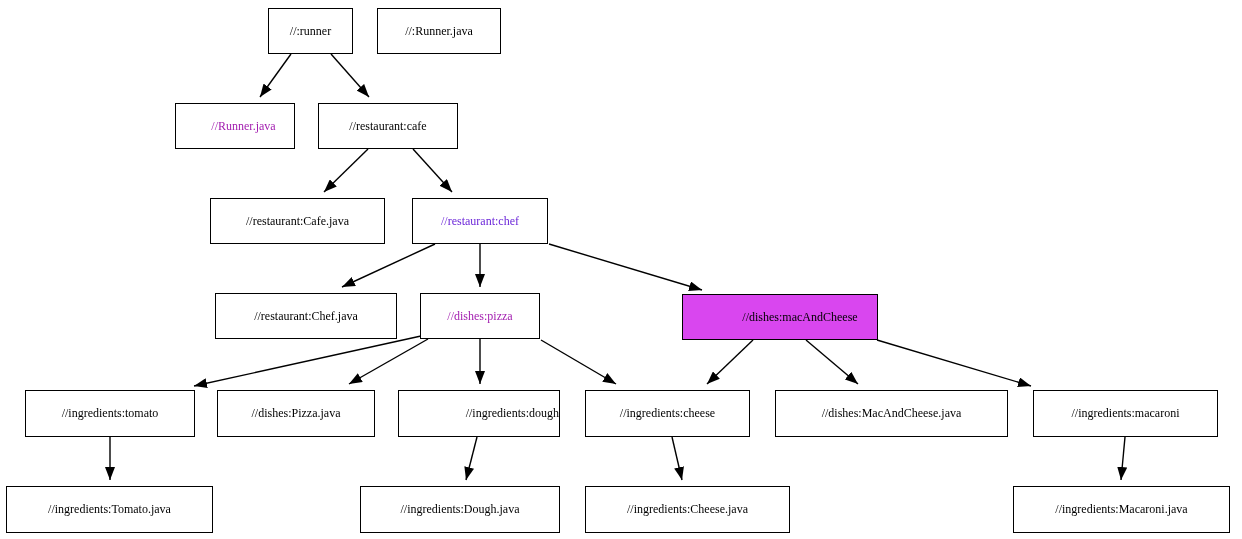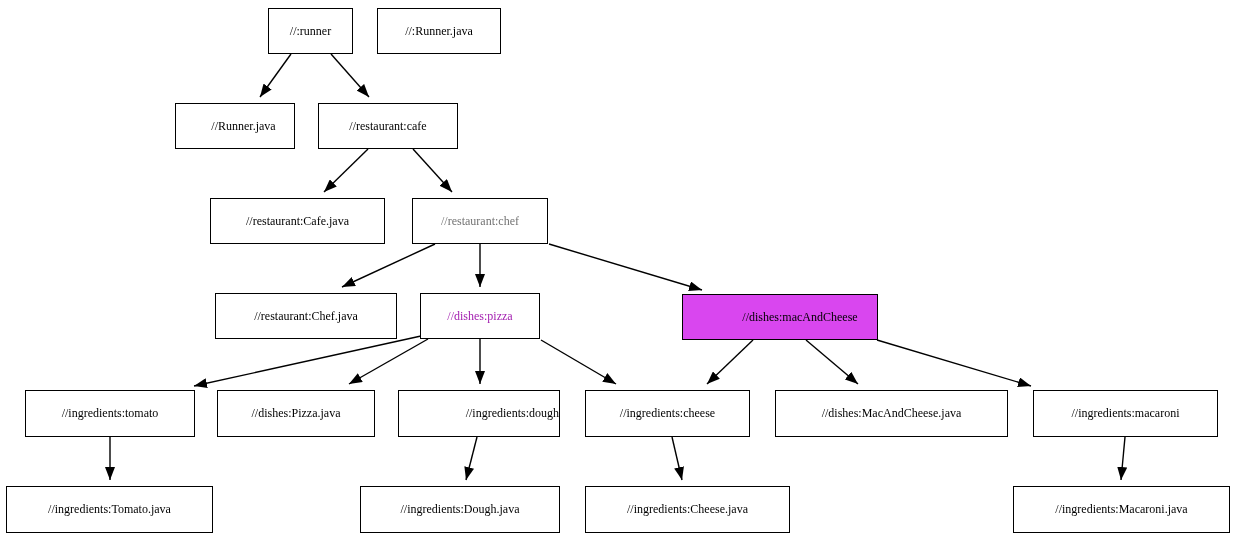--- a/index.html
+++ b/index.html
@@ -62,24 +62,24 @@
         <line x1="877" y1="340" x2="1031" y2="386" stroke="#000000" stroke-width="1.4" marker-end="url(#arrow)"></line>
         <line x1="110" y1="437" x2="110" y2="480" stroke="#000000" stroke-width="1.4" marker-end="url(#arrow)"></line>
         <line x1="477" y1="437" x2="466" y2="480" stroke="#000000" stroke-width="1.4" marker-end="url(#arrow)"></line>
         <line x1="672" y1="437" x2="682" y2="480" stroke="#000000" stroke-width="1.4" marker-end="url(#arrow)"></line>
         <line x1="1125" y1="437" x2="1121" y2="480" stroke="#000000" stroke-width="1.4" marker-end="url(#arrow)"></line>
       </g>
   </svg>
   <div>
       <div class="node" style="left: 268px; top: 8px; width: 85px; height: 46px; line-height: 44px; background: rgb(255, 255, 255); border-color: rgb(0, 0, 0); color: rgb(0, 0, 0);">//:runner</div>
       <div class="node" style="left: 377px; top: 8px; width: 124px; height: 46px; line-height: 44px; background: rgb(255, 255, 255); border-color: rgb(0, 0, 0); color: rgb(0, 0, 0);">//:Runner.java</div>
-      <div class="node" style="left: 175px; top: 103px; width: 120px; height: 46px; line-height: 44px; background: rgb(255, 255, 255); border-color: rgb(0, 0, 0); color: #000000; padding-left: 17px;">//Runner.java</div>
+      <div class="node" style="left: 175px; top: 103px; width: 120px; height: 46px; line-height: 44px; background: rgb(255, 255, 255); border-color: rgb(0, 0, 0); color: #a21caf; padding-left: 17px;">//Runner.java</div>
       <div class="node" style="left: 318px; top: 103px; width: 140px; height: 46px; line-height: 44px; background: rgb(255, 255, 255); border-color: rgb(0, 0, 0); color: rgb(0, 0, 0);">//restaurant:cafe</div>
       <div class="node" style="left: 210px; top: 198px; width: 175px; height: 46px; line-height: 44px; background: rgb(255, 255, 255); border-color: rgb(0, 0, 0); color: rgb(0, 0, 0);">//restaurant:Cafe.java</div>
-      <div class="node" style="left: 412px; top: 198px; width: 136px; height: 46px; line-height: 44px; background: rgb(255, 255, 255); border-color: rgb(0, 0, 0); color: #737373;">//restaurant:chef</div>
+      <div class="node" style="left: 412px; top: 198px; width: 136px; height: 46px; line-height: 44px; background: rgb(255, 255, 255); border-color: rgb(0, 0, 0); color: #6d28d9;">//restaurant:chef</div>
       <div class="node" style="left: 215px; top: 293px; width: 182px; height: 46px; line-height: 44px; background: rgb(255, 255, 255); border-color: rgb(0, 0, 0); color: rgb(0, 0, 0);">//restaurant:Chef.java</div>
       <div class="node" style="left: 420px; top: 293px; width: 120px; height: 46px; line-height: 44px; background: rgb(255, 255, 255); border-color: rgb(0, 0, 0); color: #a21caf;">//dishes:pizza</div>
       <div class="node" style="left: 682px; top: 294px; width: 196px; height: 46px; line-height: 44px; background: #d946ef; border-color: rgb(0, 0, 0); color: rgb(0, 0, 0); padding-left: 40px;">//dishes:macAndCheese</div>
       <div class="node" style="left: 25px; top: 390px; width: 170px; height: 47px; line-height: 45px; background: rgb(255, 255, 255); border-color: rgb(0, 0, 0); color: rgb(0, 0, 0);">//ingredients:tomato</div>
       <div class="node" style="left: 217px; top: 390px; width: 158px; height: 47px; line-height: 45px; background: rgb(255, 255, 255); border-color: rgb(0, 0, 0); color: rgb(0, 0, 0);">//dishes:Pizza.java</div>
       <div class="node" style="left: 398px; top: 390px; width: 162px; height: 47px; line-height: 45px; background: rgb(255, 255, 255); border-color: rgb(0, 0, 0); color: rgb(0, 0, 0); text-align: right;">//ingredients:dough</div>
       <div class="node" style="left: 585px; top: 390px; width: 165px; height: 47px; line-height: 45px; background: rgb(255, 255, 255); border-color: rgb(0, 0, 0); color: rgb(0, 0, 0);">//ingredients:cheese</div>
       <div class="node" style="left: 775px; top: 390px; width: 233px; height: 47px; line-height: 45px; background: rgb(255, 255, 255); border-color: rgb(0, 0, 0); color: rgb(0, 0, 0);">//dishes:MacAndCheese.java</div>
       <div class="node" style="left: 1033px; top: 390px; width: 185px; height: 47px; line-height: 45px; background: rgb(255, 255, 255); border-color: rgb(0, 0, 0); color: rgb(0, 0, 0);">//ingredients:macaroni</div>
       <div class="node" style="left: 6px; top: 486px; width: 207px; height: 47px; line-height: 45px; background: rgb(255, 255, 255); border-color: rgb(0, 0, 0); color: rgb(0, 0, 0);">//ingredients:Tomato.java</div>

